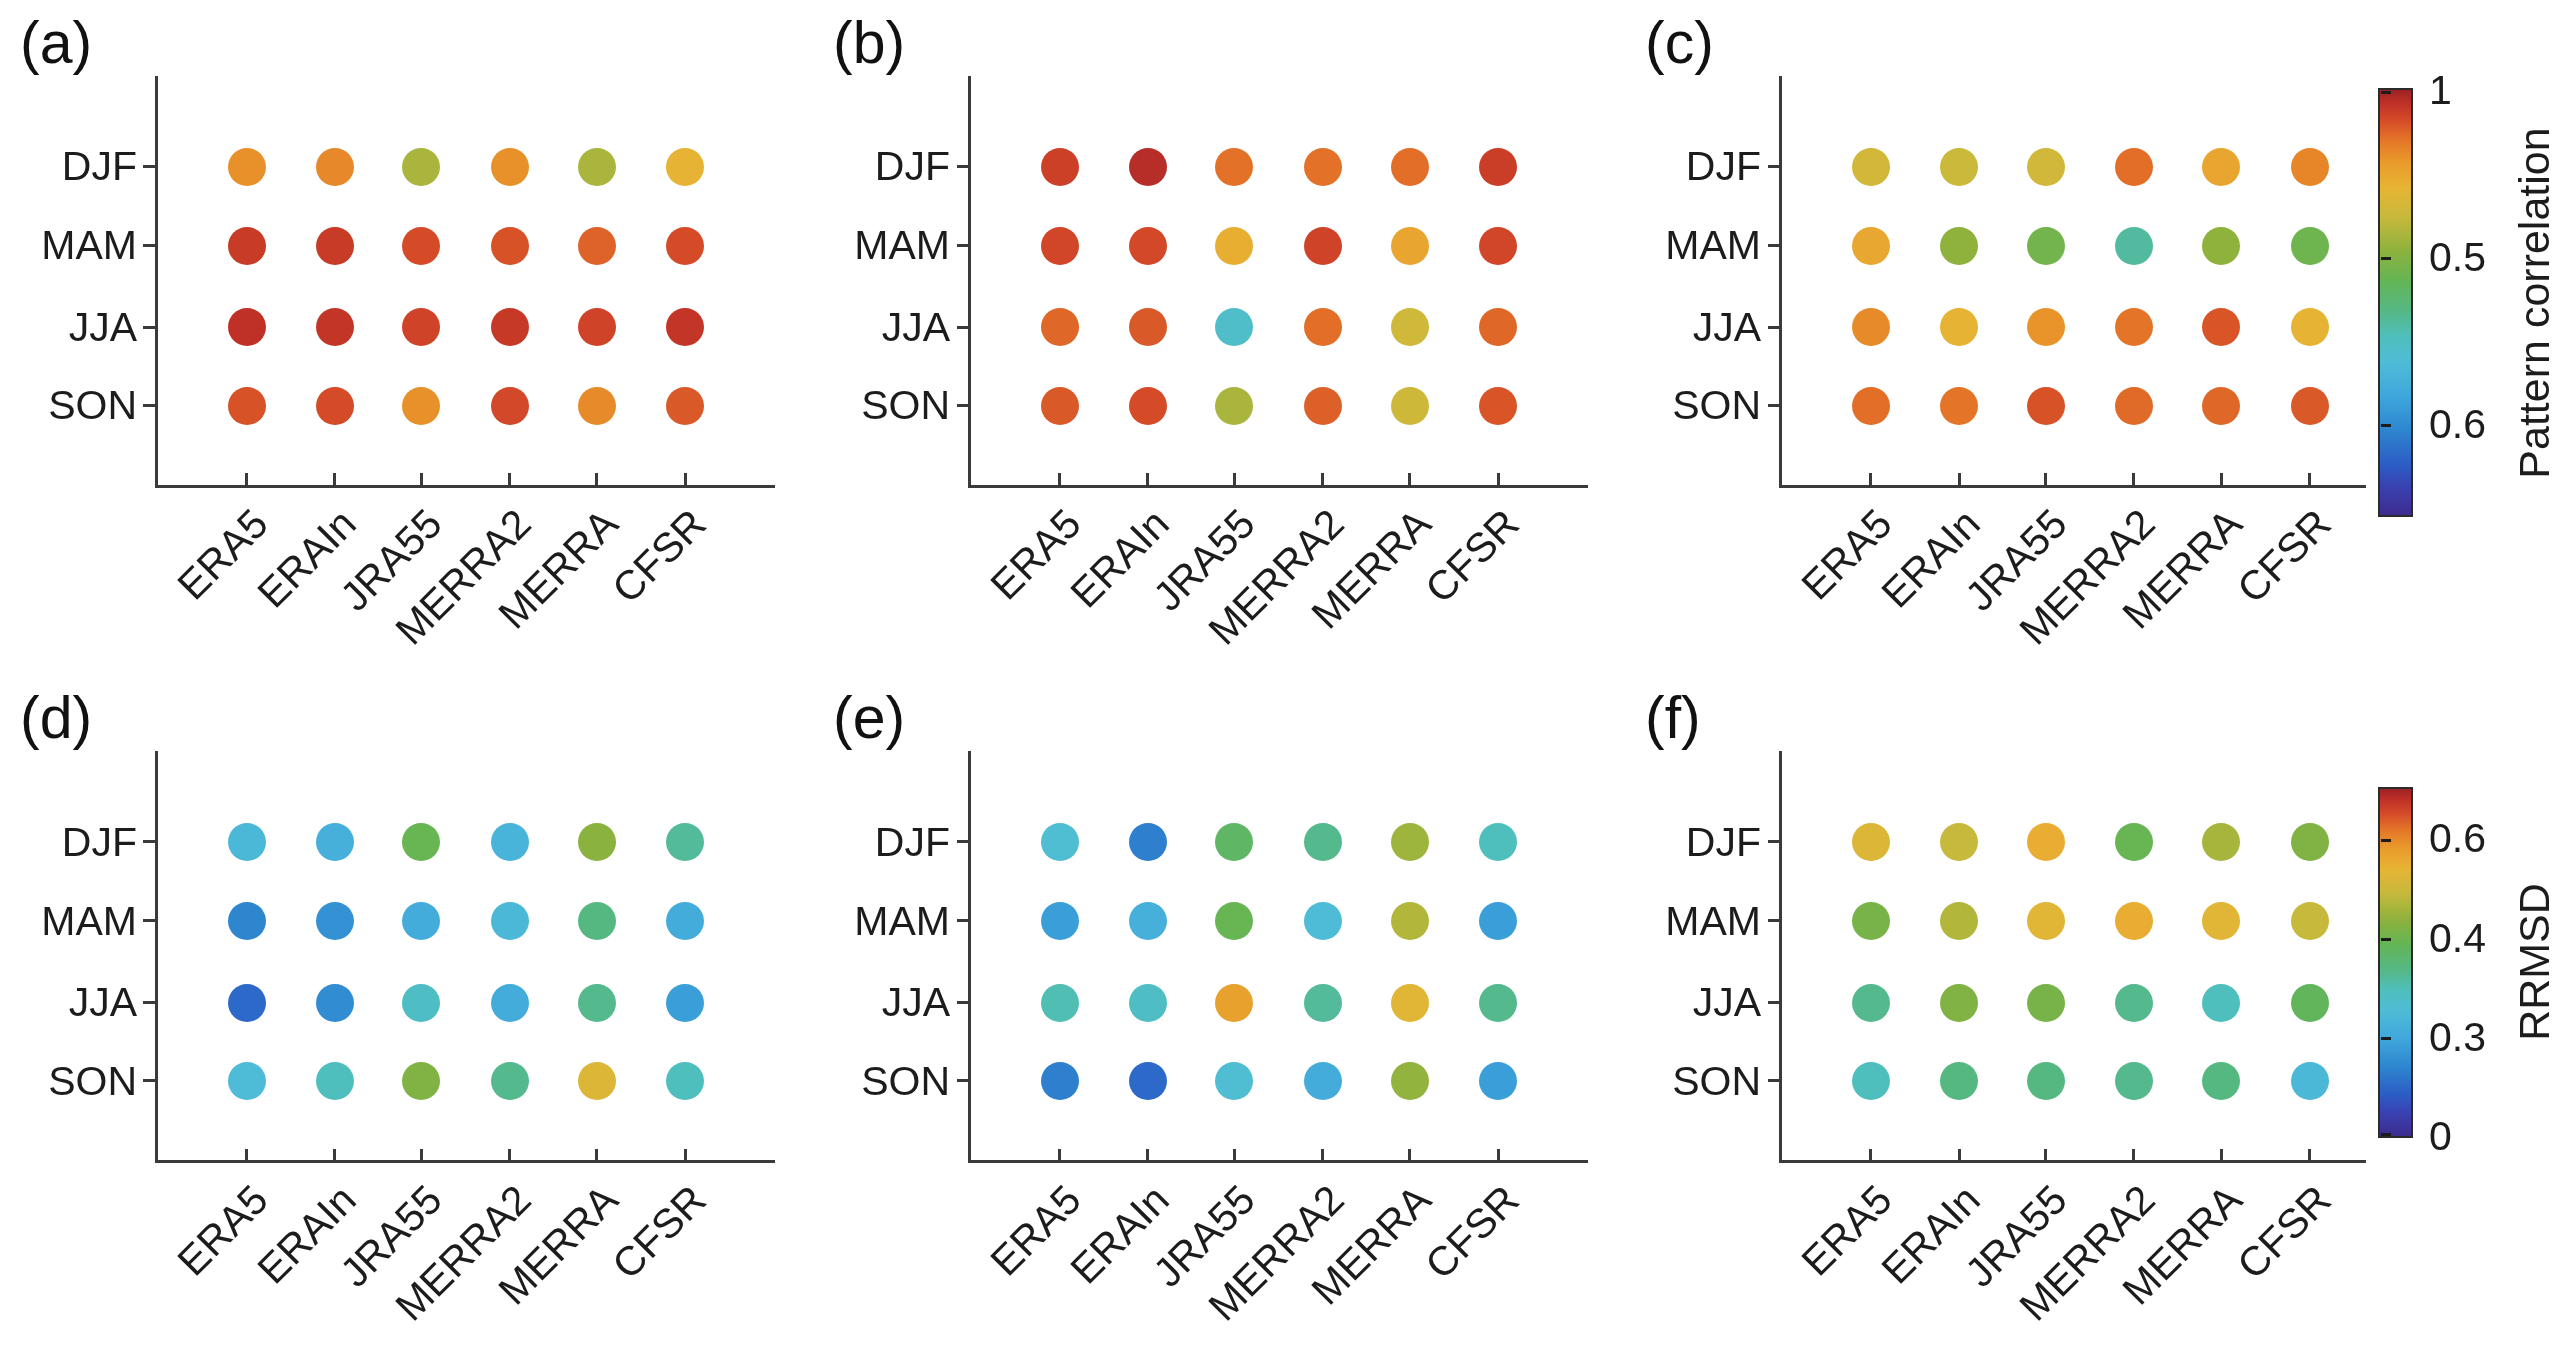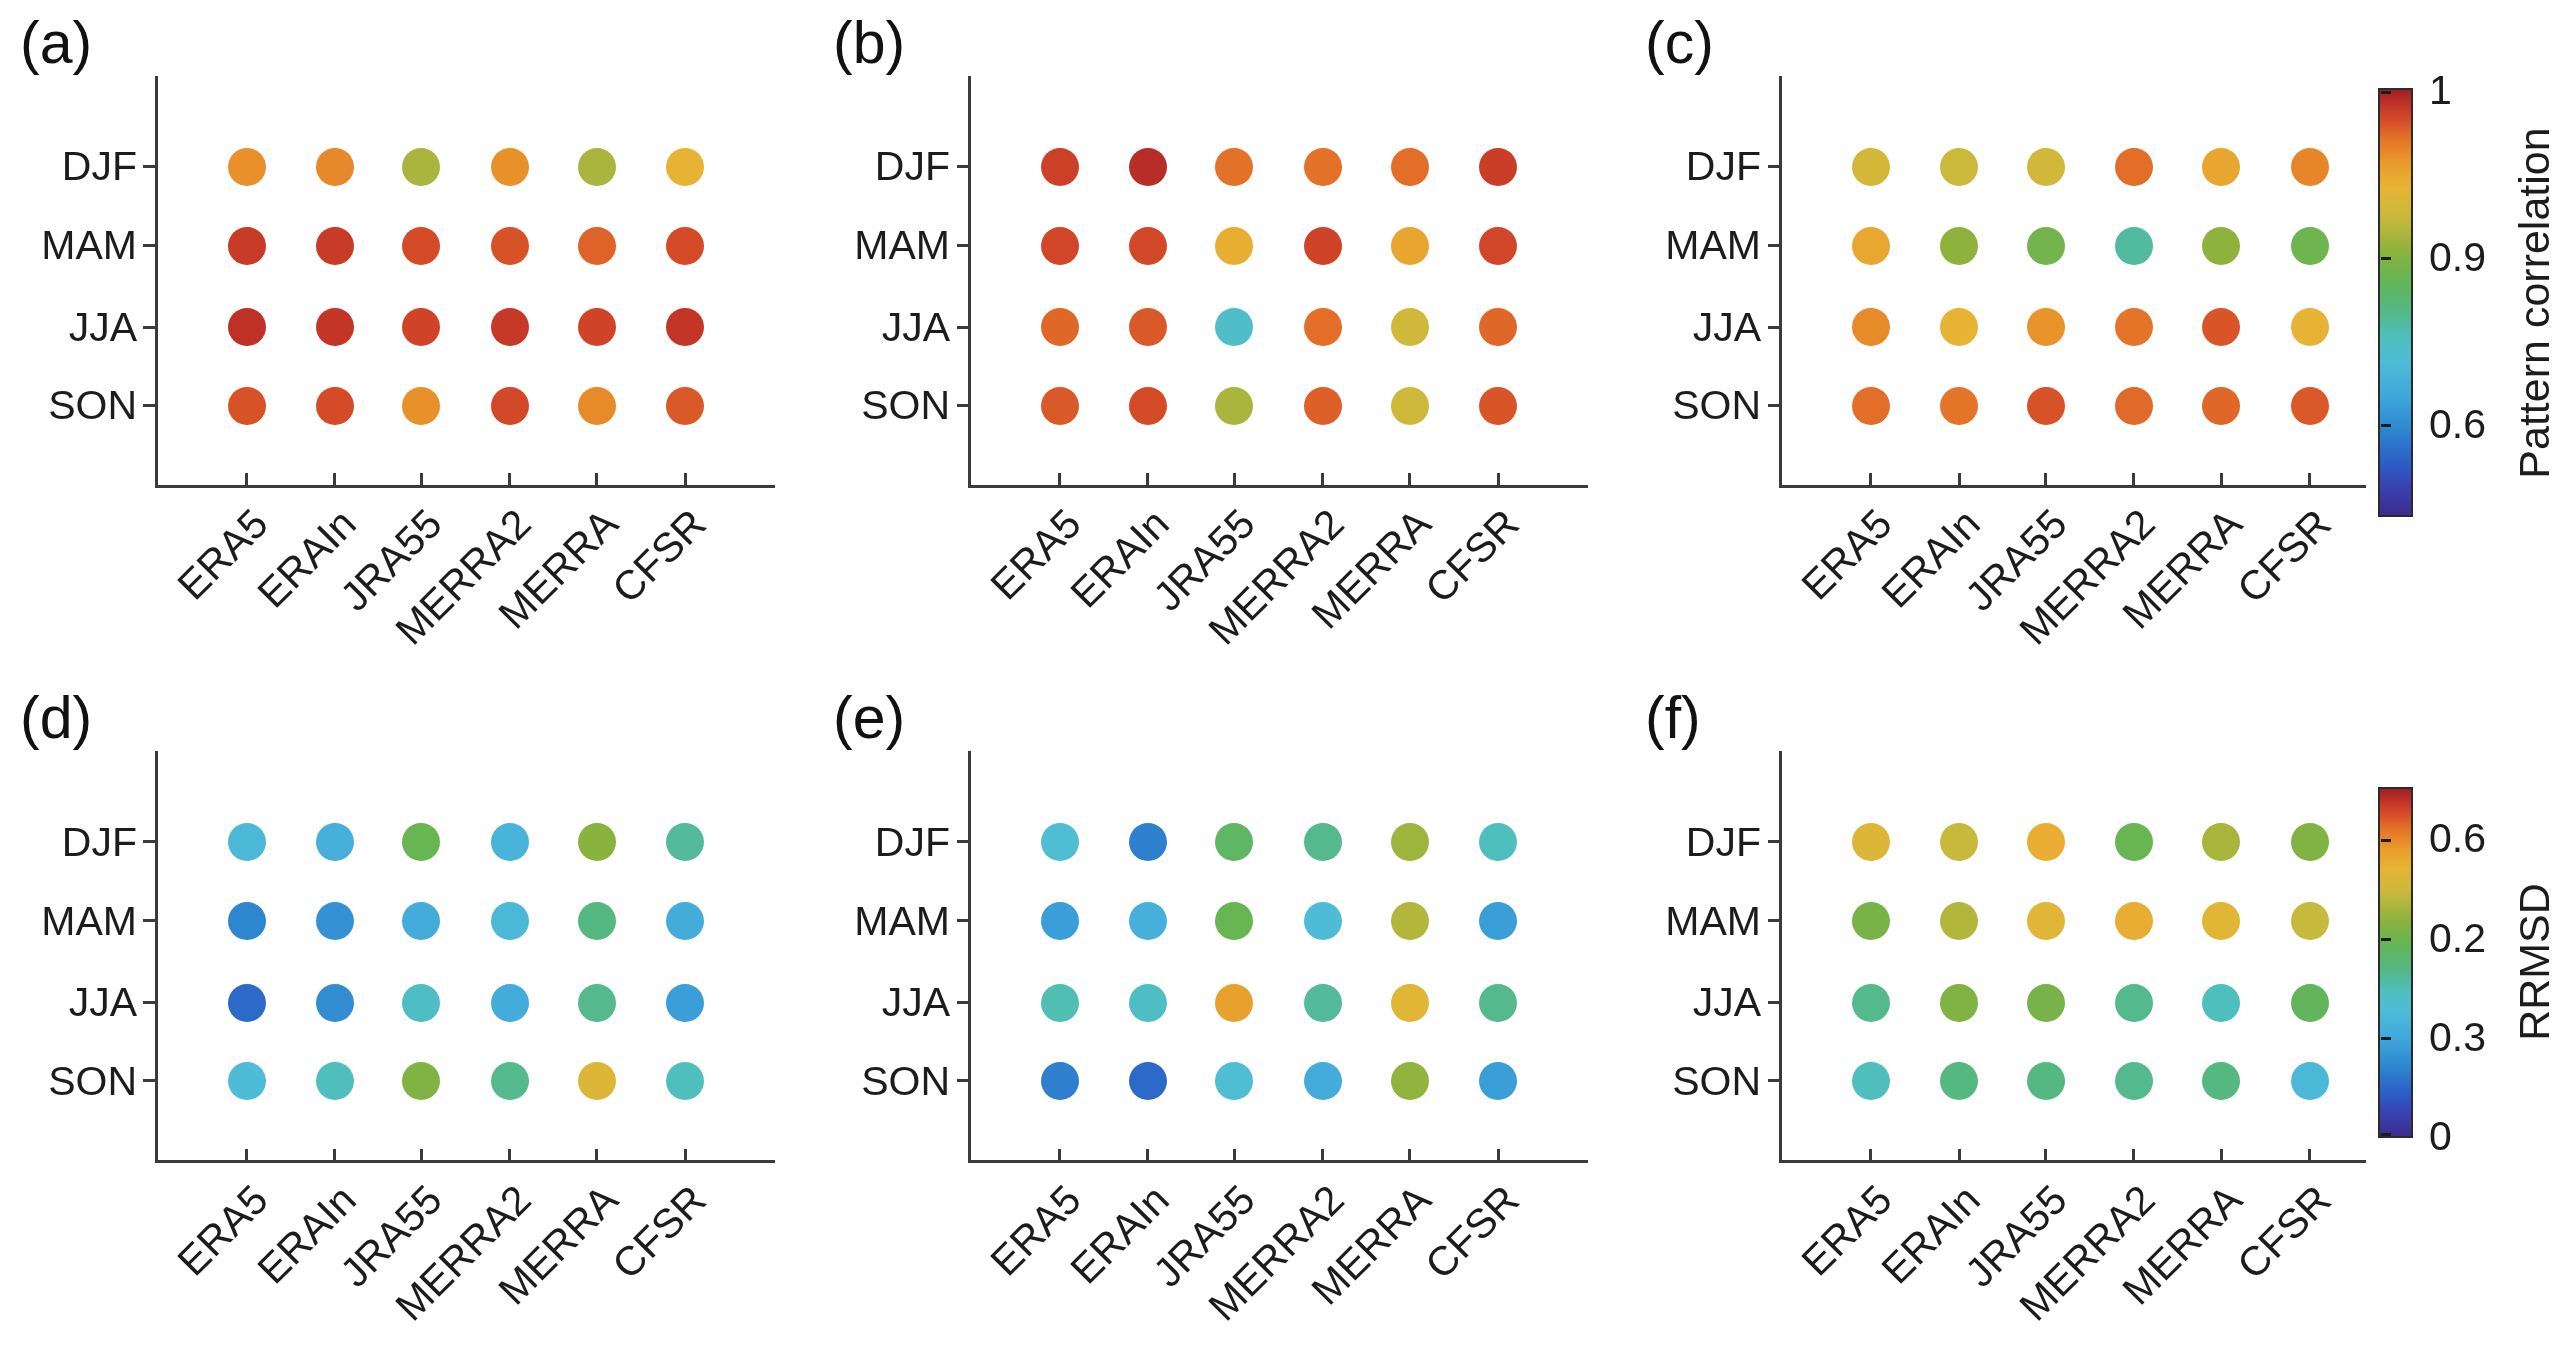--- a/index.html
+++ b/index.html
@@ -379,27 +379,27 @@
         <div class="dot" title="RRMSD SON / CFSR = 0.24" style="left: 2291px; top: 1062px; background: rgb(76, 184, 216);"></div>
       </div>
     </div>
 
   <div class="colorbar" id="cbar0" style="left: 2378px; top: 88px; width: 30.5px; height: 425px; background: linear-gradient(to top, rgb(61, 44, 142) 0%, rgb(58, 63, 174) 6%, rgb(44, 93, 198) 12%, rgb(46, 134, 207) 20%, rgb(63, 167, 220) 28%, rgb(79, 188, 215) 36%, rgb(79, 191, 187) 42%, rgb(85, 184, 133) 48%, rgb(99, 181, 86) 55%, rgb(140, 178, 61) 62%, rgb(199, 185, 60) 70%, rgb(231, 180, 52) 77%, rgb(233, 154, 43) 83%, rgb(229, 119, 40) 88%, rgb(213, 74, 40) 93%, rgb(190, 48, 39) 97%, rgb(158, 33, 37) 100%);"></div>
   <div class="colorbar" id="cbar1" style="left: 2378px; top: 787px; width: 30.5px; height: 347px; background: linear-gradient(to top, rgb(61, 44, 142) 0%, rgb(58, 63, 174) 6%, rgb(44, 93, 198) 12%, rgb(46, 134, 207) 20%, rgb(63, 167, 220) 28%, rgb(79, 188, 215) 36%, rgb(79, 191, 187) 42%, rgb(85, 184, 133) 48%, rgb(99, 181, 86) 55%, rgb(140, 178, 61) 62%, rgb(199, 185, 60) 70%, rgb(231, 180, 52) 77%, rgb(233, 154, 43) 83%, rgb(229, 119, 40) 88%, rgb(213, 74, 40) 93%, rgb(190, 48, 39) 97%, rgb(158, 33, 37) 100%);"></div>
   <div id="cbar-extras">
       <div class="cbar-tick" style="left: 2381px; top: 91px; width: 10px; height: 3.3px;"></div>
       <div class="cbar-tick-label" style="left: 2429px; top: 68px;">1</div>
       <div class="cbar-tick" style="left: 2381px; top: 257px; width: 10px; height: 3.3px;"></div>
-      <div class="cbar-tick-label" style="left: 2429px; top: 235px;">0.9</div>
+      <div class="cbar-tick-label" style="left: 2429px; top: 235px;">0.5</div>
       <div class="cbar-tick" style="left: 2381px; top: 424px; width: 10px; height: 3.3px;"></div>
       <div class="cbar-tick-label" style="left: 2429px; top: 402px;">0.6</div>
       <div class="cbar-tick" style="left: 2381px; top: 839px; width: 10px; height: 3.3px;"></div>
       <div class="cbar-tick-label" style="left: 2429px; top: 816px;">0.6</div>
       <div class="cbar-tick" style="left: 2381px; top: 938px; width: 10px; height: 3.3px;"></div>
-      <div class="cbar-tick-label" style="left: 2429px; top: 916px;">0.2</div>
+      <div class="cbar-tick-label" style="left: 2429px; top: 916px;">0.4</div>
       <div class="cbar-tick" style="left: 2381px; top: 1037px; width: 10px; height: 3.3px;"></div>
       <div class="cbar-tick-label" style="left: 2429px; top: 1015px;">0.3</div>
       <div class="cbar-tick" style="left: 2381px; top: 1133px; width: 10px; height: 3.3px;"></div>
       <div class="cbar-tick-label" style="left: 2429px; top: 1114px;">0</div>
     </div>
 
   <div class="cbar-title" style="left:2245px;top:279px;">Pattern correlation</div>
   <div class="cbar-title" style="left:2245px;top:938px;">RRMSD</div>
 </div>
 

